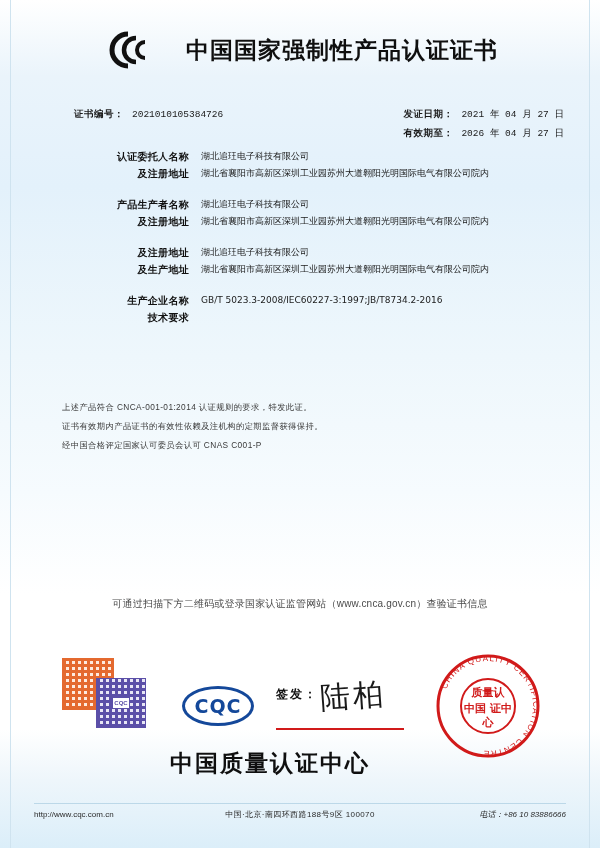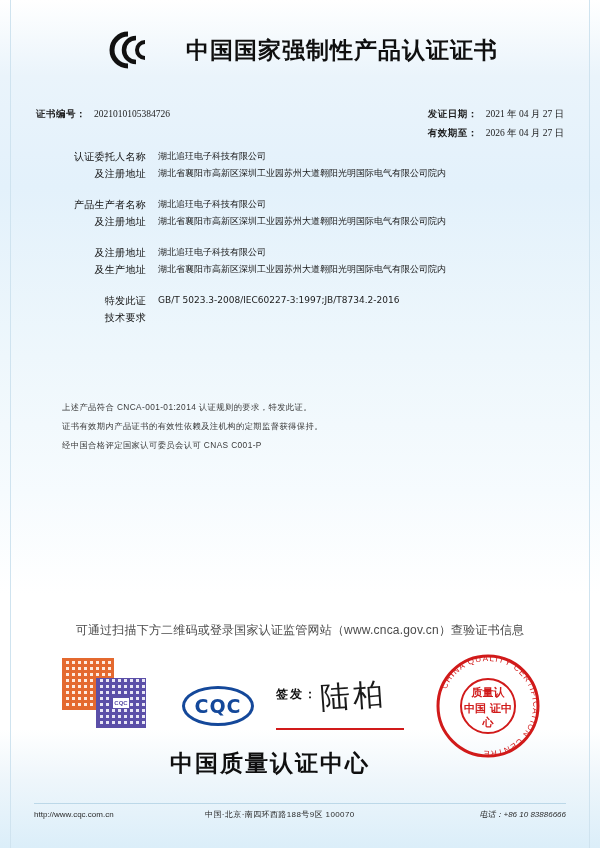--- a/index.html
+++ b/index.html
@@ -67,33 +67,34 @@
     position: absolute;
     left: 0; top: 108px; width: 600px;
     font-size: 9.5px;
     color: #1a1a1a;
   }
   .meta-row {
     display: flex;
     align-items: baseline;
     margin-bottom: 6px;
     padding: 0 36px;
+    margin-left: 38px;
   }
   .meta-left {
     display: flex; align-items: baseline;
     width: 300px;
   }
   .meta-label {
     font-weight: bold;
     letter-spacing: .5px;
     white-space: nowrap;
   }
   .meta-val {
     margin-left: 8px;
-    font-family: Liberation Serif, serif;
+    font-family: Liberation Mono, monospace;
   }
   .meta-right {
     display: flex; align-items: baseline;
     justify-content: flex-end;
     flex: 1;
   }
   .meta-right .meta-label { font-weight: bold; }
 
   
   .fields {
@@ -104,24 +105,25 @@
   .field {
     display: flex;
     margin-bottom: 14px;
   }
   .field-labels {
     width: 100px;
     flex: none;
     text-align: right;
     padding-right: 12px;
     font-size: 10px;
-    font-weight: normal;
+    font-weight: bold;
     color: #111;
     line-height: 17px;
     letter-spacing: .3px;
+    margin-left: 43px;
   }
   .field-values {
     flex: 1;
     font-size: 9px;
     color: #1a1a1a;
     line-height: 17px;
     font-family: "DejaVu Sans", "Liberation Sans", sans-serif;
     word-break: break-all;
   }
   .field-values .v-line { display: block; }
@@ -135,23 +137,23 @@
     font-size: 8.3px;
     color: #3a3a3a;
     line-height: 19px;
     letter-spacing: .4px;
   }
   .notes div { white-space: nowrap; }
 
   
   .verify {
     position: absolute;
-    left: 0; top: 622px; width: 600px;
+    left: 0; top: 597px; width: 600px;
     text-align: center;
-    font-size: 12px;
+    font-size: 10px;
     color: #4a4a4a;
     letter-spacing: .2px;
   }
 
   
   .bottom {
     position: absolute;
     left: 0; top: 650px; width: 600px; height: 140px;
   }
   .qr {
@@ -251,21 +253,21 @@
     position: absolute;
     left: 0; bottom: 28px; width: 600px;
     display: flex;
     align-items: center;
     padding: 0 34px;
     font-size: 8px;
     color: #2a2a2a;
     gap: 21px;
   }
   .footer .f-left { width: 150px; text-align: left; }
-  .footer .f-mid { flex: 1; text-align: left; letter-spacing: .4px; }
+  .footer .f-mid { flex: 1; text-align: center; letter-spacing: .4px; }
   .footer .f-right { width: 150px; text-align: right; font-style: italic; }
   .footer-rule {
     position: absolute;
     left: 34px; right: 34px; bottom: 44px;
     height: 1px;
     background: #bcd8e8;
   }
 </style>
 </head>
 <body>
@@ -337,21 +339,21 @@
       </div>
       <div class="field-values">
         <span class="v-line">湖北追玨电子科技有限公司</span>
         <span class="v-line">湖北省襄阳市高新区深圳工业园苏州大道翱阳光明国际电气有限公司院内</span>
       </div>
     </div>
 
 
     <div class="field">
       <div class="field-labels">
-        <div>特发此证</div>
+        <div>生产企业名称</div>
         <div>技术要求</div>
       </div>
       <div class="field-values">
         <span class="v-line">GB/T 5023.3-2008/IEC60227-3:1997;JB/T8734.2-2016</span>
       </div>
     </div>
   </div>
 
   <div class="notes">
     <div>上述产品符合 CNCA-001-01:2014 认证规则的要求，特发此证。</div>

